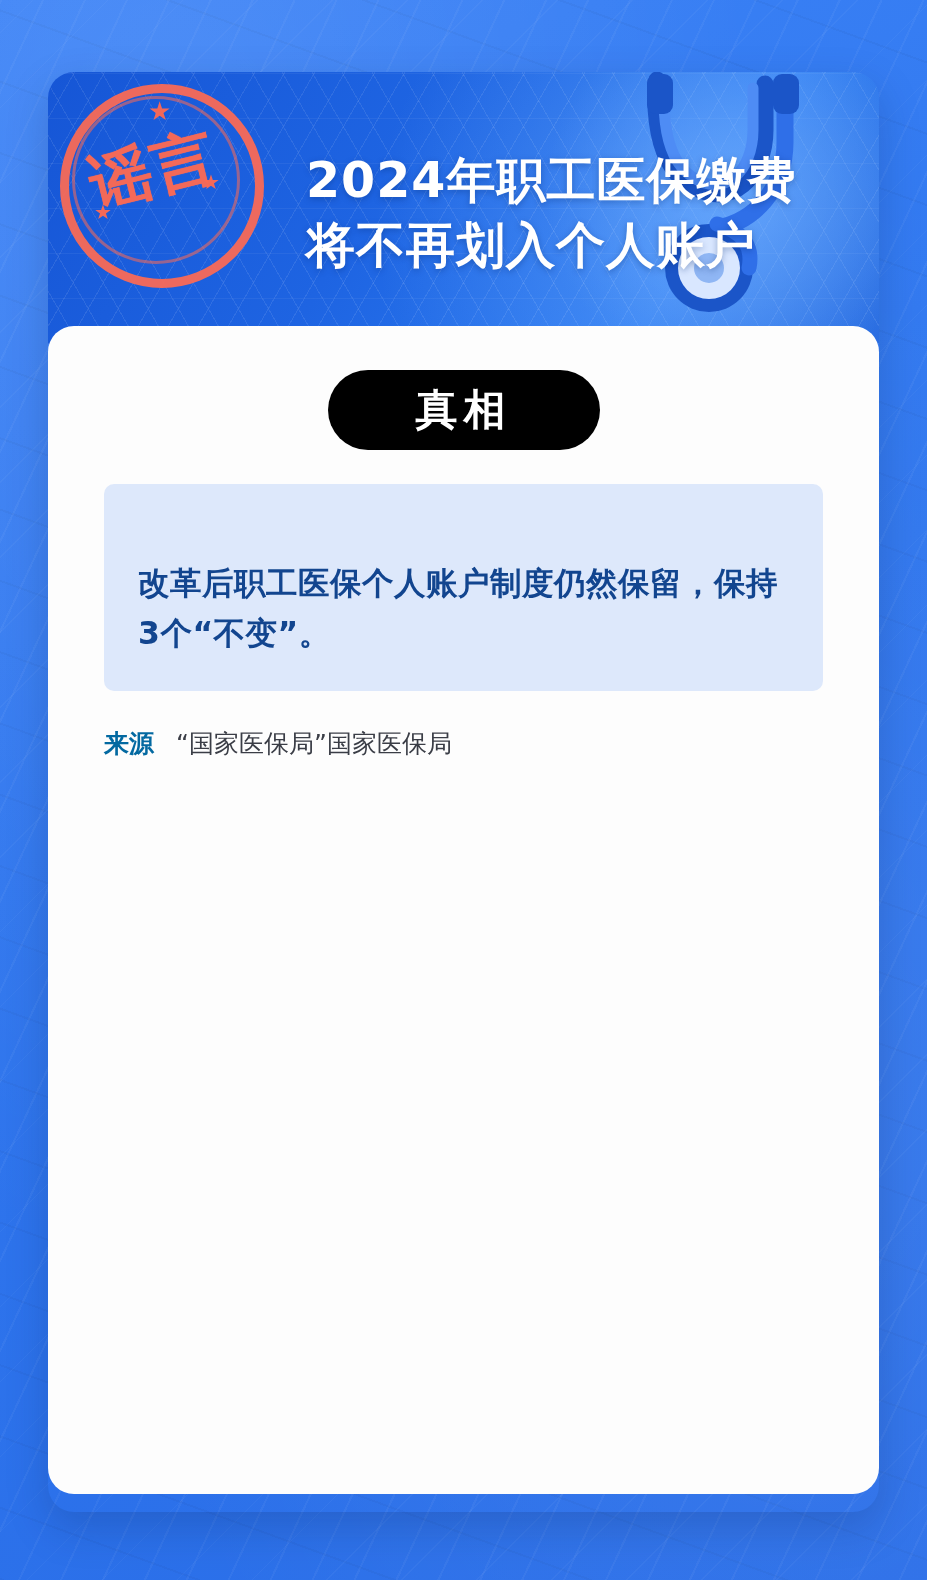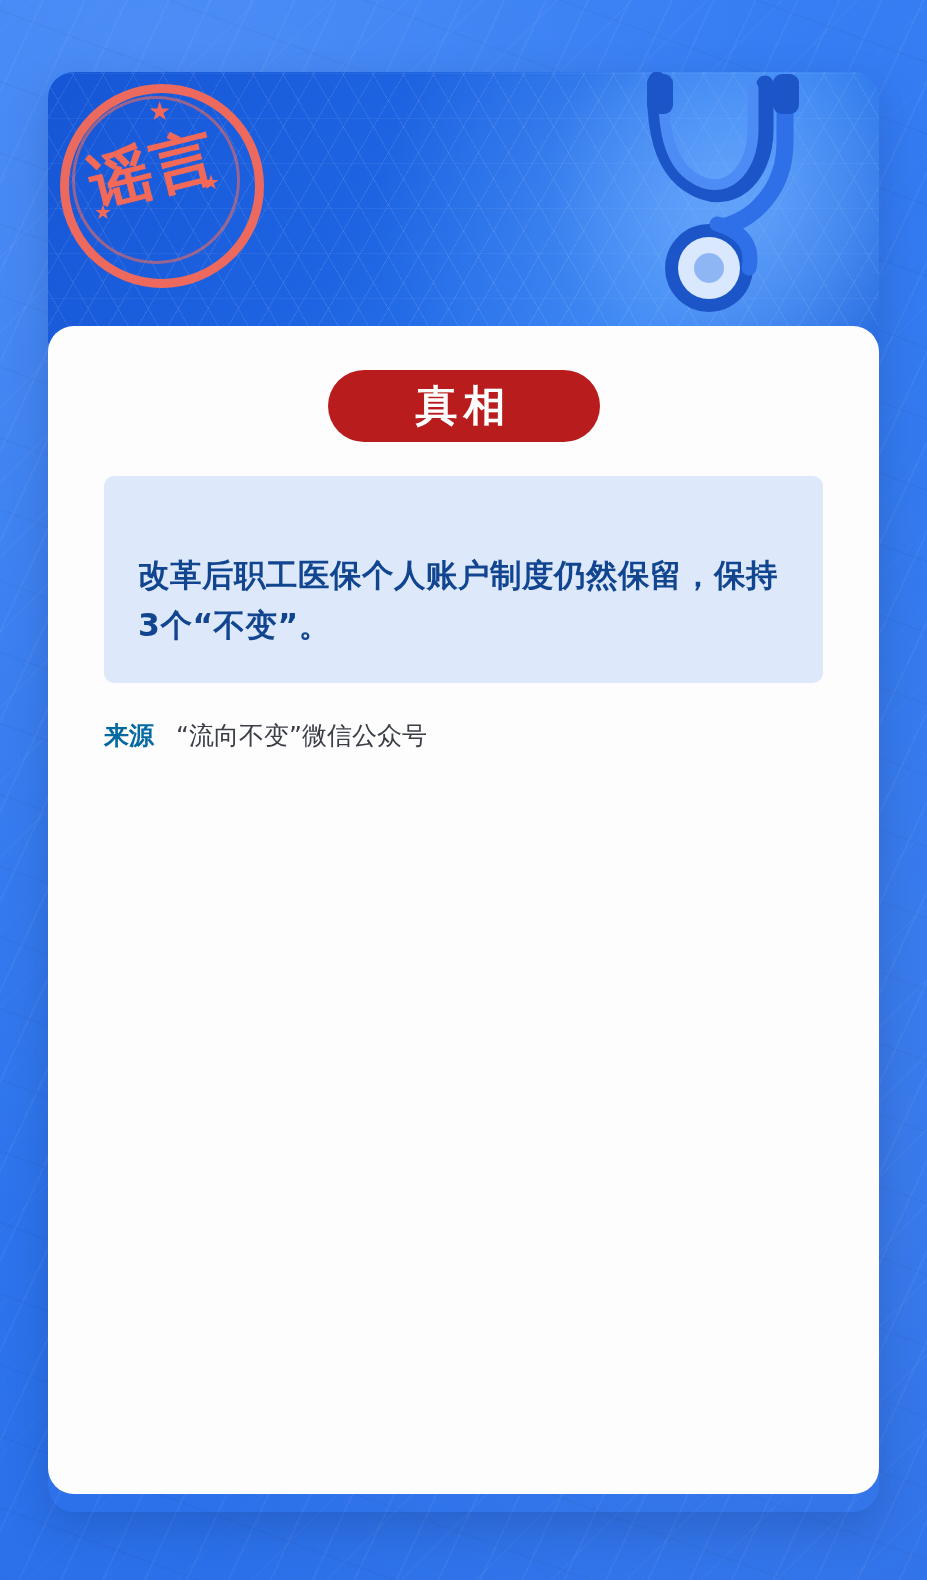--- a/index.html
+++ b/index.html
@@ -153,23 +153,23 @@
     background: #fdfdfd;
     height: 1168px;
     border-radius: 26px 26px 26px 26px;
     margin-top: -18px;
     padding: 0 0 0 0;
   }
   .body-inner { padding: 44px 56px 0 56px; }
 
   .truth-badge {
     width: 272px;
-    height: 72px;
+    height: 80px;
     margin: 0 auto 34px auto;
-    background: #b91c1c;
+    background: #000000;
     border-radius: 40px;
     color: #ffffff;
     font-size: 42px;
     font-weight: 800;
     letter-spacing: 6px;
     display: flex;
     align-items: center;
     justify-content: center;
     font-family: "DejaVu Sans", "Liberation Sans", sans-serif;
   }
@@ -243,33 +243,34 @@
 
     <div class="stamp">
       <div class="ring"></div>
       <div class="ring2"></div>
       <span class="star s1">★</span>
       <span class="star s2">★</span>
       <span class="star s3">★</span>
       <div class="stamp-text">谣言</div>
     </div>
 
+    <h1 class="header-title">2024年职工医保缴费将不再划入个人账户</h1>
   </div>
 
   <div class="body">
     <div class="body-inner">
 
       <div class="truth-badge">真相</div>
 
 
       <div class="highlight-box">
         <div class="hl-text">改革后职工医保个人账户制度仍然保留，保持3个“不变”。</div>
       </div>
 
 
       <div class="source">
-        <span class="src-label">来源</span><span>“流向不变”微信公众号</span>
+        <span class="src-label">来源</span><span>“国家医保局”国家医保局</span>
       </div>
 
     </div>
   </div>
 
 </div>
 
 </body></html>

